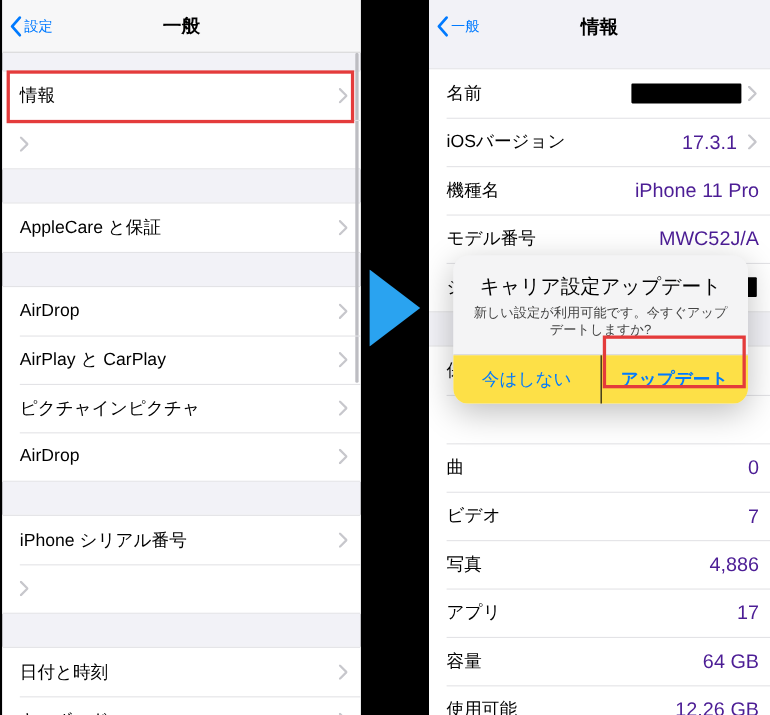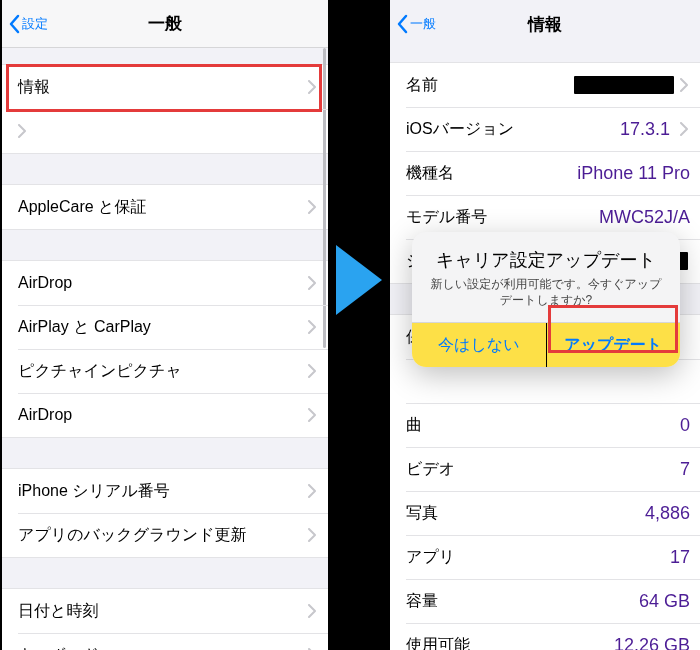--- a/index.html
+++ b/index.html
@@ -120,21 +120,20 @@
         <div class="group">
           <div class="row">
             <span class="label">iPhone シリアル番号</span>
             <span class="chev">
               <svg width="8" height="14" viewBox="0 0 8 14">
                 <path d="M1 1 L7 7 L1 13" stroke="#c7c7cc" stroke-width="2" fill="none" stroke-linecap="round" stroke-linejoin="round"></path>
               </svg>
             </span>
           </div>
           <div class="row">
-            <span class="label">アプリのバックグラウンド更新</span>
             <span class="chev">
               <svg width="8" height="14" viewBox="0 0 8 14">
                 <path d="M1 1 L7 7 L1 13" stroke="#c7c7cc" stroke-width="2" fill="none" stroke-linecap="round" stroke-linejoin="round"></path>
               </svg>
             </span>
           </div>
         </div>
         <div class="group">
           <div class="row">
             <span class="label">日付と時刻</span>

